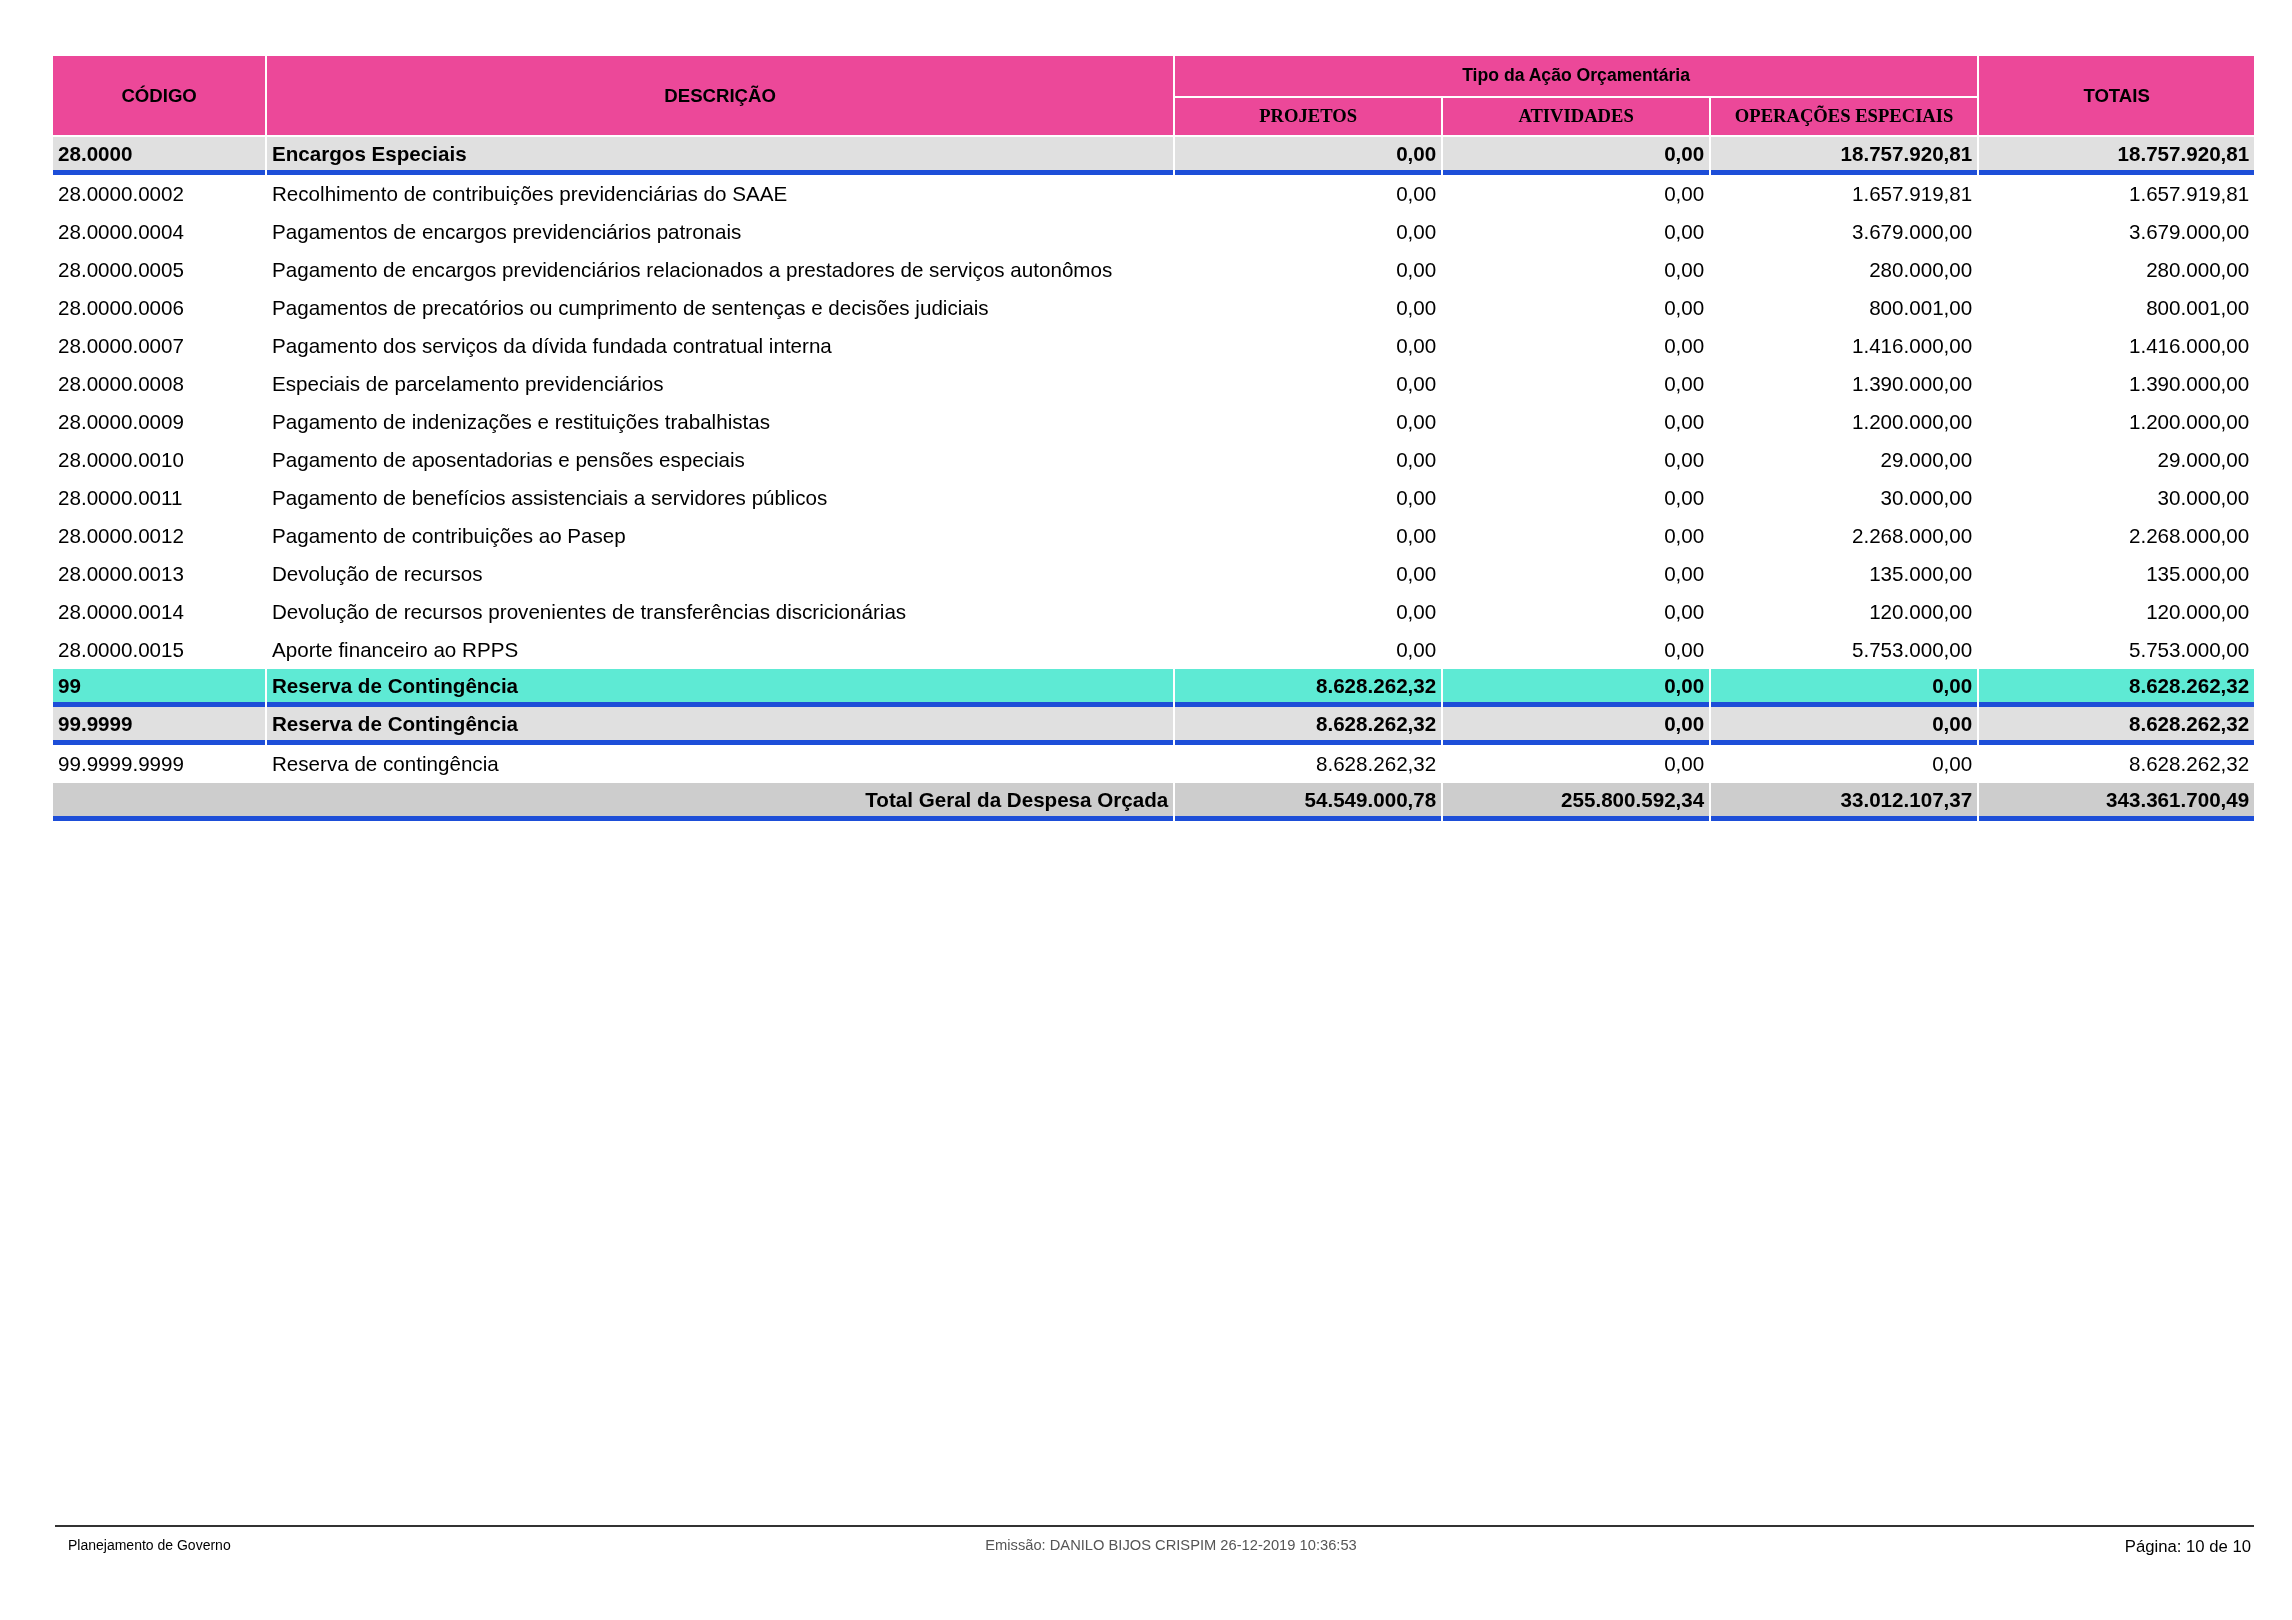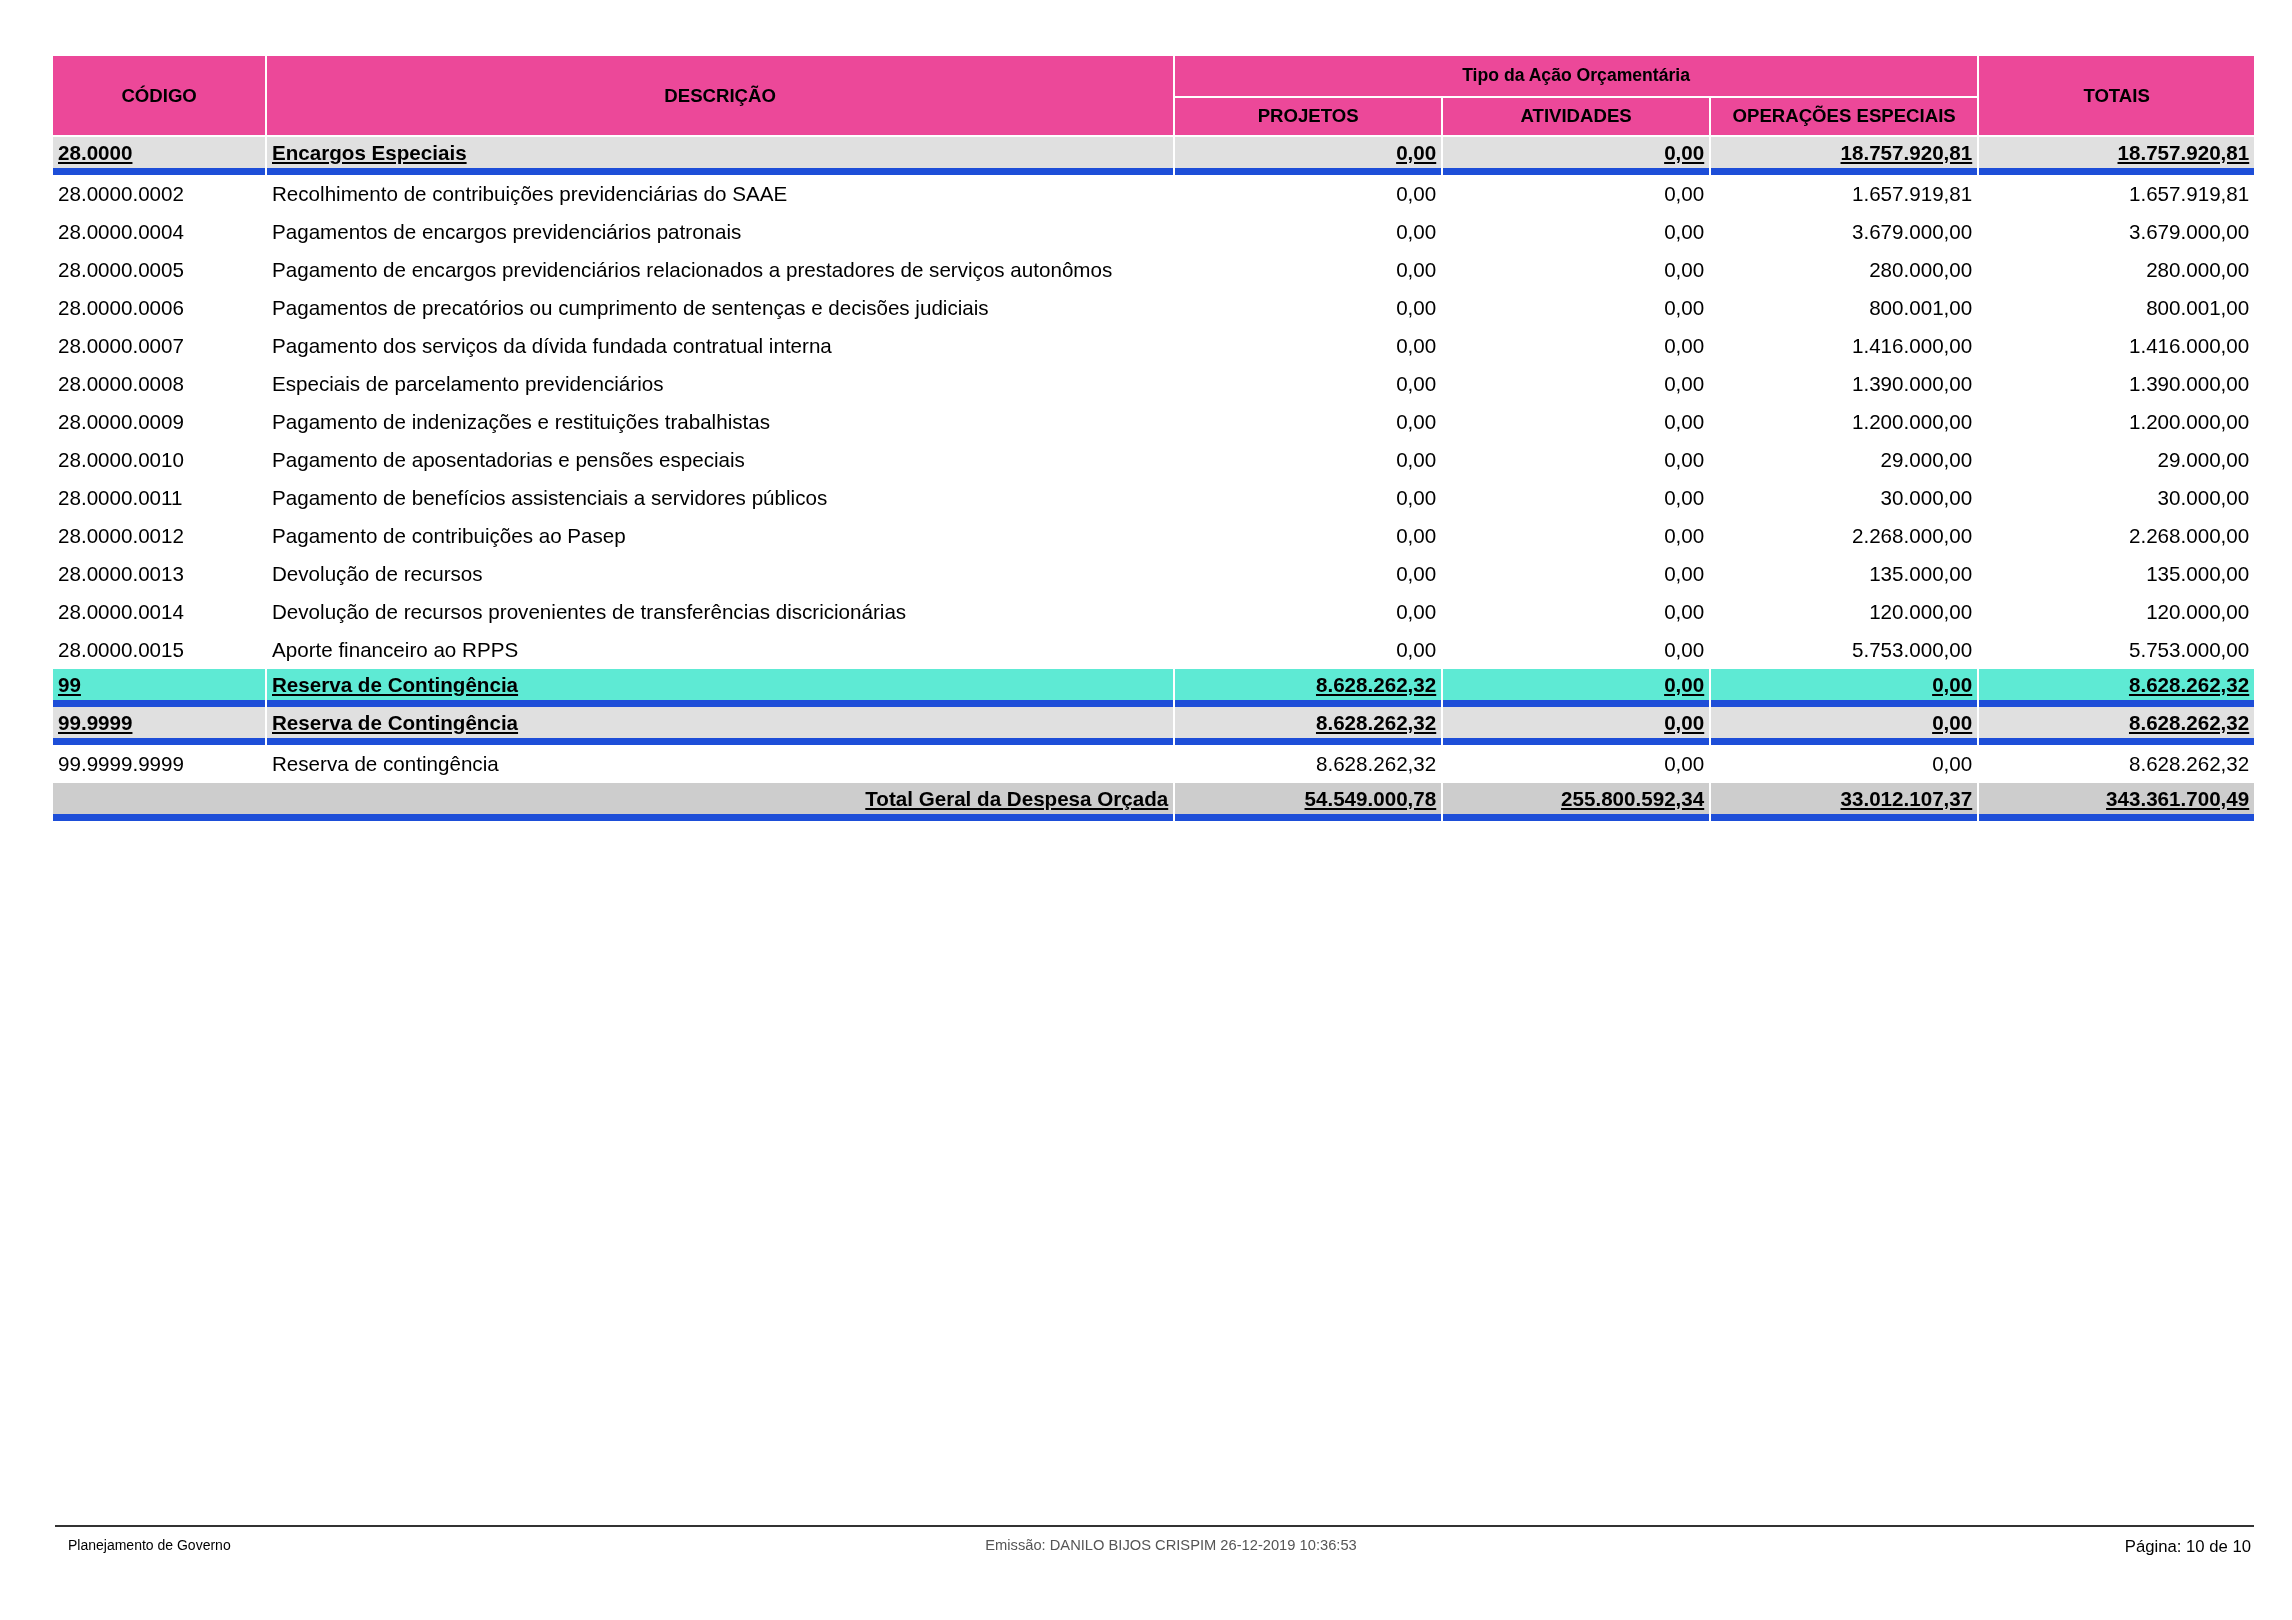--- a/index.html
+++ b/index.html
@@ -15,32 +15,32 @@
     border-collapse: separate; border-spacing: 2.9px 0;
     margin-left: -2.9px;
     table-layout: fixed;
   }
   table.report th {
     background: #ec4899; font-weight: bold; font-size: 18.6px;
     text-align: center; vertical-align: middle; padding: 0 3.9px;
     border-bottom: 2.9px solid #ffffff;
   }
   table.report th.group { height: 39px; font-size: 17.6px; }
-  table.report th.sub { height: 37px; }
+  table.report th.sub { height: 37px; font-family: Liberation Serif, serif; }
   table.report th.tall { height: 79px; }
   table.report td {
     height: 38px; font-size: 20.6px; padding: 0 4.9px; white-space: nowrap;
     vertical-align: middle; box-sizing: border-box;
   }
   td.num { text-align: right; }
   tr.lvl1 td { background: #5eead4; font-weight: bold; }
   tr.lvl2 td { background: #e0e0e0; font-weight: bold; }
   tr.lvl3 td { background: #ffffff; }
   tr.total td { background: #cdcdcd; font-weight: bold; }
-  tr.lvl1 td, tr.lvl2 td, tr.total td { border-bottom: 7px solid #1d4ed8; text-decoration: underline; }
+  tr.lvl1 td, tr.lvl2 td, tr.total td { border-bottom: 5px solid #1d4ed8; }
   td.total-label { text-align: right; margin-left: 8px; }
 
   .footer-line {
     position: absolute; left: 55px; top: 1525px; width: 2199px; height: 0;
     border-top: 2px solid #333;
   }
   .footer-left {
     position: absolute; left: 68px; top: 1537px; font-size: 14px;
   }
   .footer-center {

